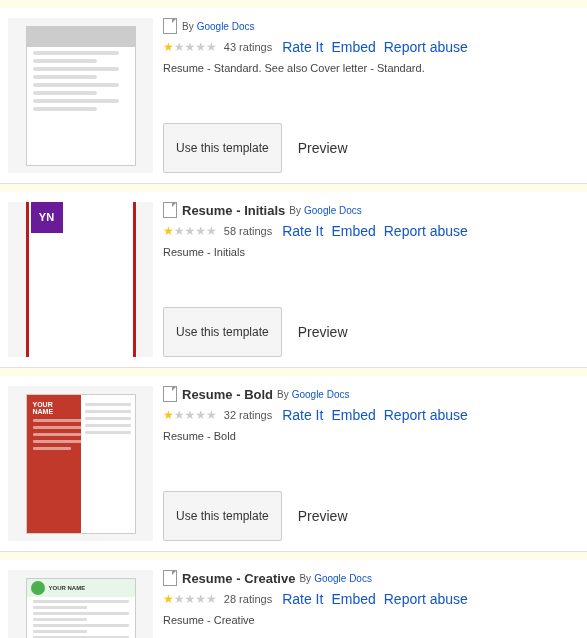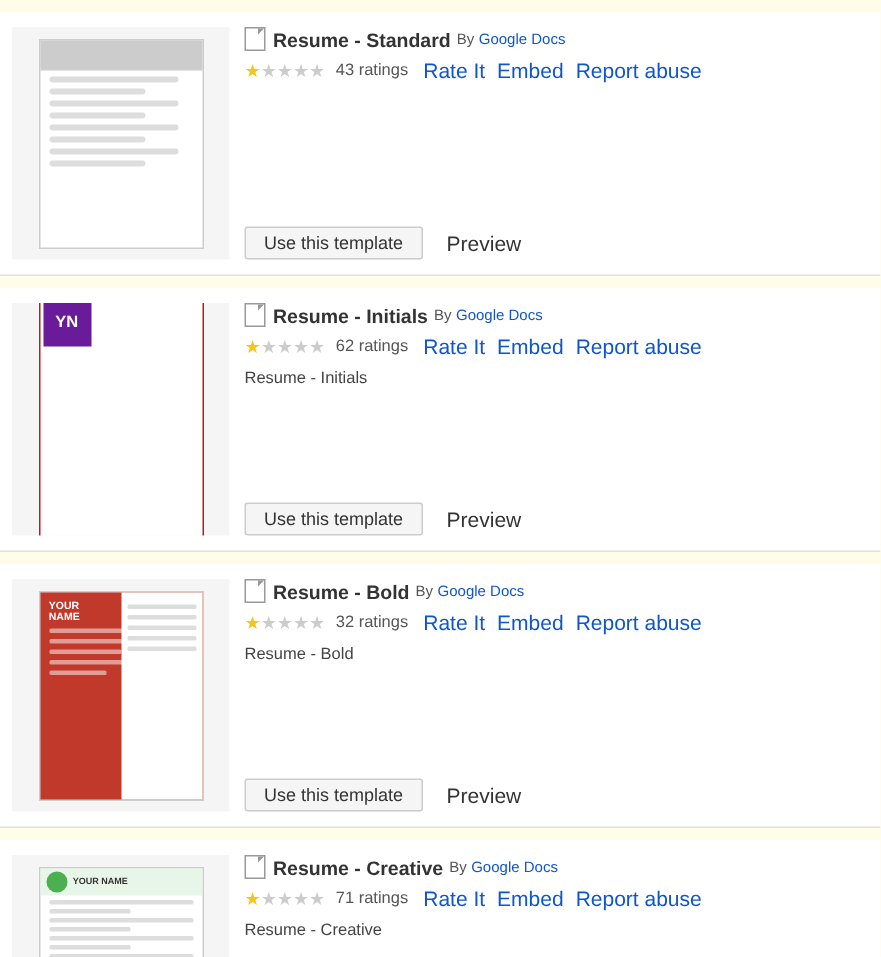--- a/index.html
+++ b/index.html
@@ -56,21 +56,21 @@
       margin: 4px 6px;
       border-radius: 2px;
     }
     .thumb-standard .thumb-line.short { width: 60%; }
     .thumb-standard .thumb-line.medium { width: 80%; }
 
     .thumb-initials {
       width: 110px;
       height: 168px;
       background: #fff;
-      border: 1px solid #b91c1c;
+      border: 3px solid #b91c1c;
       position: relative;
     }
     .yn-badge {
       width: 32px;
       height: 32px;
       background: #6a1b9a;
       color: #fff;
       font-size: 11px;
       font-weight: bold;
       display: flex;
@@ -249,21 +249,21 @@
       display: flex;
       align-items: center;
       gap: 16px;
       margin-top: auto;
     }
 
     .use-template-btn {
       background: #f5f5f5;
       border: 1px solid #ccc;
       border-radius: 2px;
-      padding: 3px 12px;
+      padding: 17px 12px;
       font-size: 12px;
       color: #333;
       cursor: pointer;
       white-space: nowrap;
     }
 
     .preview-link {
       font-size: 14px;
       font-weight: normal;
       color: #333;
@@ -291,37 +291,37 @@
         <div class="thumb-line short"></div>
         <div class="thumb-line medium"></div>
         <div class="thumb-line short"></div>
         <div class="thumb-line medium"></div>
         <div class="thumb-line short"></div>
       </div>
     </div>
     <div class="info-area">
       <div class="template-title-row">
         <span class="doc-icon"></span>
-        <span class="template-title">Resume - Standard</span>
         <span class="by-label">By</span>
         <a class="author-link">Google Docs</a>
       </div>
       <div class="rating-row">
         <div class="stars">
             <span>★</span>
             <span class="star-empty">★</span>
             <span class="star-empty">★</span>
             <span class="star-empty">★</span>
             <span class="star-empty">★</span>
           </div>
         <span class="ratings-count">43 ratings</span>
         <a class="action-link">Rate It</a>
         <a class="action-link">Embed</a>
         <a class="action-link">Report abuse</a>
       </div>
+      <div class="description">Resume - Standard. See also Cover letter - Standard.</div>
       <div class="bottom-buttons">
         <button class="use-template-btn">Use this template</button>
         <a class="preview-link">Preview</a>
       </div>
     </div>
   </div>
     <div class="separator"></div>
     <div class="template-item">
     <div class="thumbnail-area">
 
@@ -344,21 +344,21 @@
         <a class="author-link">Google Docs</a>
       </div>
       <div class="rating-row">
         <div class="stars">
             <span>★</span>
             <span class="star-empty">★</span>
             <span class="star-empty">★</span>
             <span class="star-empty">★</span>
             <span class="star-empty">★</span>
           </div>
-        <span class="ratings-count">62 ratings</span>
+        <span class="ratings-count">58 ratings</span>
         <a class="action-link">Rate It</a>
         <a class="action-link">Embed</a>
         <a class="action-link">Report abuse</a>
       </div>
       <div class="description">Resume - Initials</div>
       <div class="bottom-buttons">
         <button class="use-template-btn">Use this template</button>
         <a class="preview-link">Preview</a>
       </div>
     </div>
@@ -436,21 +436,21 @@
         <a class="author-link">Google Docs</a>
       </div>
       <div class="rating-row">
         <div class="stars">
             <span>★</span>
             <span class="star-empty">★</span>
             <span class="star-empty">★</span>
             <span class="star-empty">★</span>
             <span class="star-empty">★</span>
           </div>
-        <span class="ratings-count">71 ratings</span>
+        <span class="ratings-count">28 ratings</span>
         <a class="action-link">Rate It</a>
         <a class="action-link">Embed</a>
         <a class="action-link">Report abuse</a>
       </div>
       <div class="description">Resume - Creative</div>
 
     </div>
   </div>
   </div>
 

